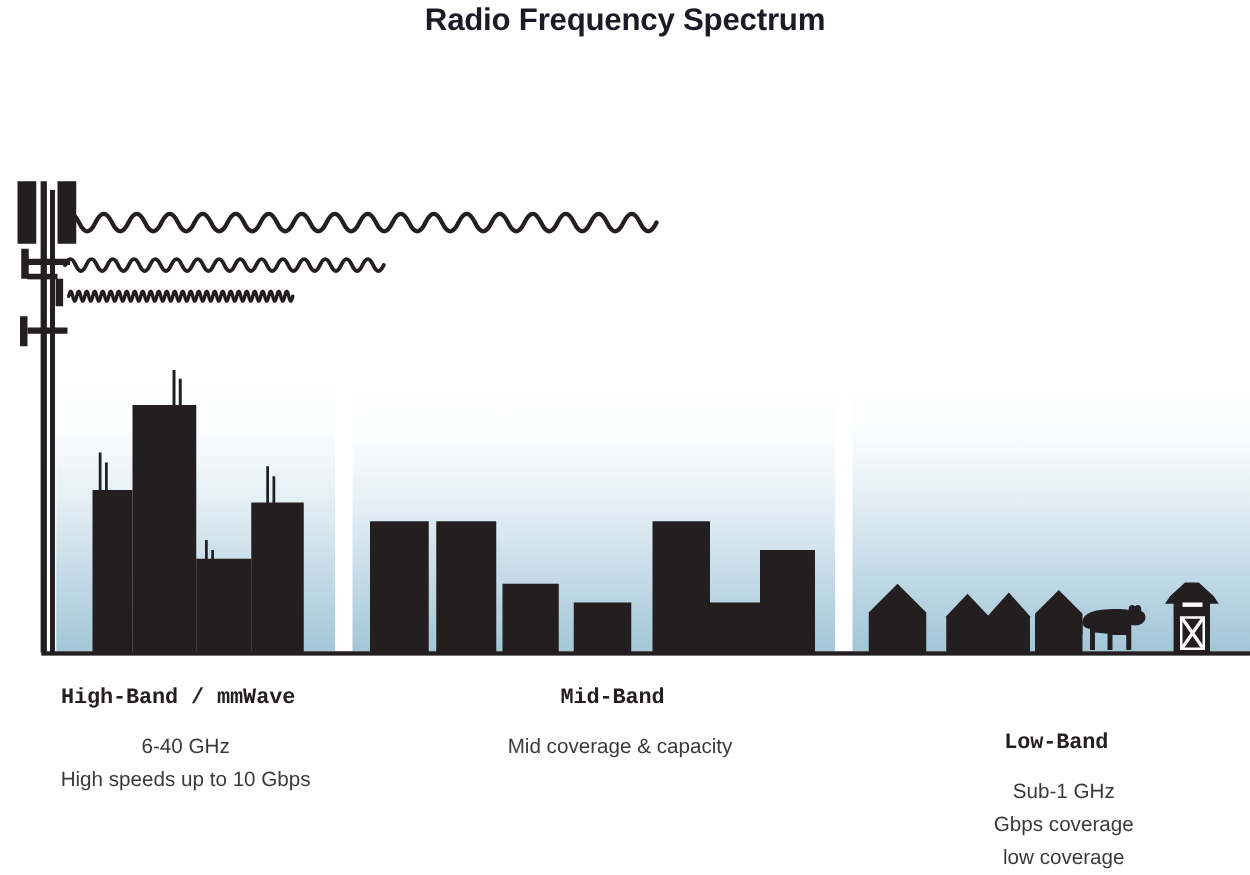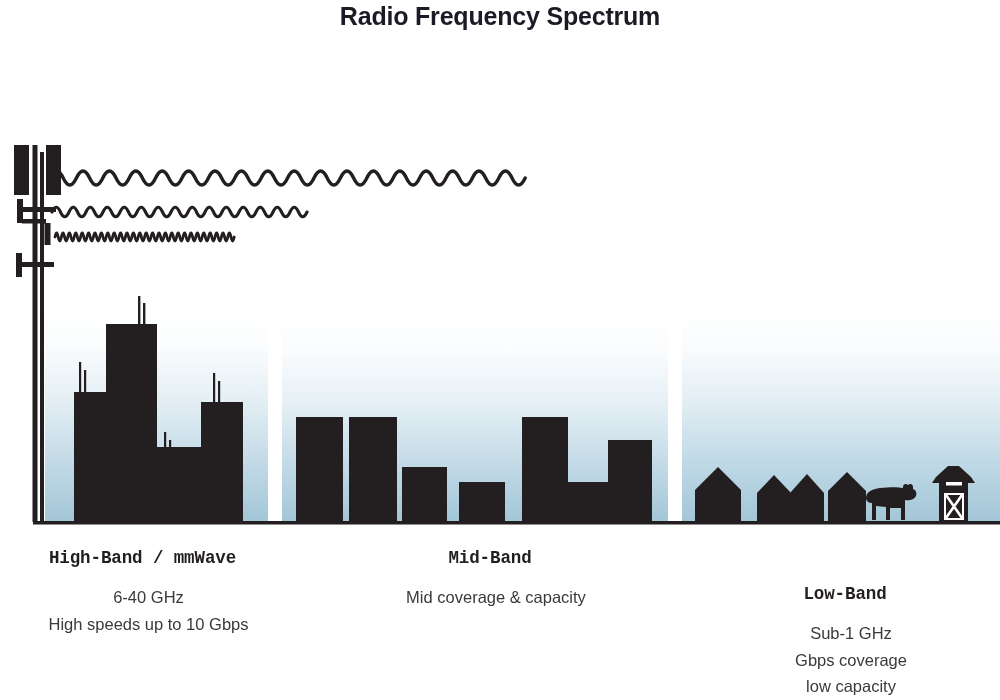--- a/index.html
+++ b/index.html
@@ -264,17 +264,17 @@
     <div class="band-lines">
       <div class="band-line">Mid coverage &amp; capacity</div>
     </div>
   </div>
 
   <div class="caption" id="cap-low">
     <div class="band-name">Low-Band</div>
     <div class="band-lines">
       <div class="band-line">Sub-1 GHz</div>
       <div class="band-line">Gbps coverage</div>
-      <div class="band-line">low capacity</div>
+      <div class="band-line">low coverage</div>
     </div>
   </div>
 
 </div>
 
 </body></html>

